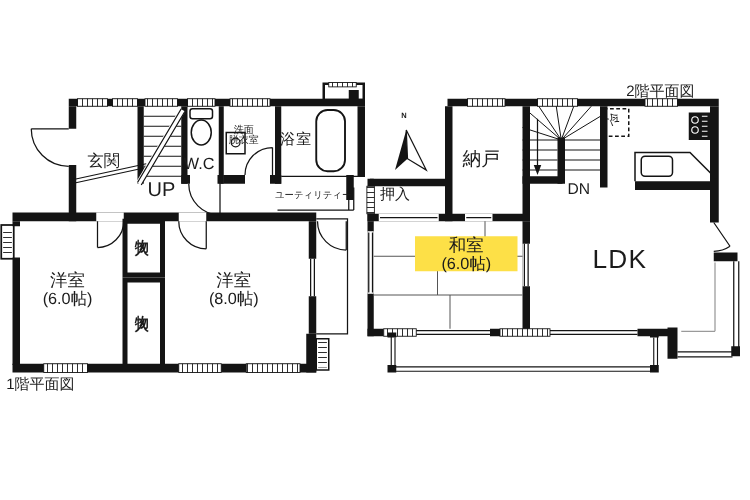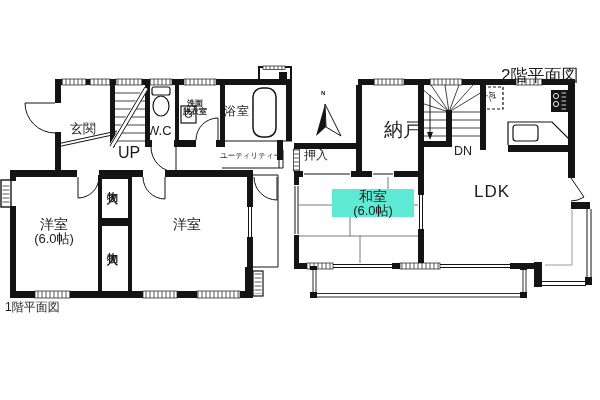--- a/index.html
+++ b/index.html
@@ -202,43 +202,44 @@
   </g>
 
   <g>
     <polygon points="325,104 316,136 326,127" fill="#141414"></polygon>
     <polygon points="325,104 326,127 341,136" fill="#fff" stroke="#141414" stroke-width="1"></polygon>
   </g>
 </svg>
 
   <div class="lbl" style="left:70px;top:122px;font-size:13px;text-align:right;">玄関</div>
   <div class="lbl" style="left:147px;top:124px;font-size:13px;">W.C</div>
-  <div class="lbl ctr" style="left:183px;top:100px;font-size:8px;font-weight:bold;">
+  <div class="lbl ctr" style="left:183px;top:100px;font-size:8px;font-weight:normal;">
     <div>洗面</div>
     <div>脱衣室</div>
   </div>
   <div class="lbl" style="left:224px;top:105px;font-size:12px;letter-spacing:1px;">浴室</div>
   <div class="lbl" style="left:220px;top:152px;font-size:7.5px;">ユーティリティー</div>
   <div class="lbl" style="left:118px;top:145px;font-size:16px;">UP</div>
   <div class="lbl vert" style="left:106px;top:182px;font-size:11px;font-weight:bold;">物入</div>
   <div class="lbl vert" style="left:106px;top:243px;font-size:11px;font-weight:bold;">物入</div>
   <div class="lbl ctr" style="left:13px;top:217px;width:82px;">
     <div style="font-size:14px;">洋室</div>
     <div style="font-size:13px;">(6.0帖)</div>
   </div>
   <div class="lbl ctr" style="left:146px;top:217px;width:82px;">
     <div style="font-size:14px;">洋室</div>
+    <div style="font-size:13px;">(8.0帖)</div>
   </div>
   <div class="lbl" style="left:5px;top:301px;font-size:12px;">1階平面図</div>
 
-  <div class="lbl" style="left:501px;top:67px;font-size:17px;">2階平面図</div>
-  <div class="lbl" style="left:384px;top:120px;font-size:19px;">納戸</div>
+  <div class="lbl" style="left:501px;top:67px;font-size:12px;">2階平面図</div>
+  <div class="lbl" style="left:370px;top:120px;font-size:15px;">納戸</div>
   <div class="lbl" style="left:454px;top:145px;font-size:12.5px;">DN</div>
   <div class="lbl rot" style="left:487px;top:91px;font-size:10px;">冷</div>
   <div class="lbl" style="left:304px;top:149px;font-size:12px;">押入</div>
-  <div class="lbl ctr" style="left:332px;top:189px;width:82px;background:#5eead4;">
+  <div class="lbl ctr" style="left:332px;top:189px;width:82px;background:#fde047;">
     <div style="font-size:14px;">和室</div>
     <div style="font-size:13px;">(6.0帖)</div>
   </div>
-  <div class="lbl" style="left:474px;top:183px;font-size:17px;letter-spacing:1px;">LDK</div>
+  <div class="lbl" style="left:474px;top:197px;font-size:21px;letter-spacing:1px;">LDK</div>
   <div class="lbl" style="left:321px;top:90px;font-size:6px;font-weight:bold;">N</div>
 
 </div>
 
 </body></html>

